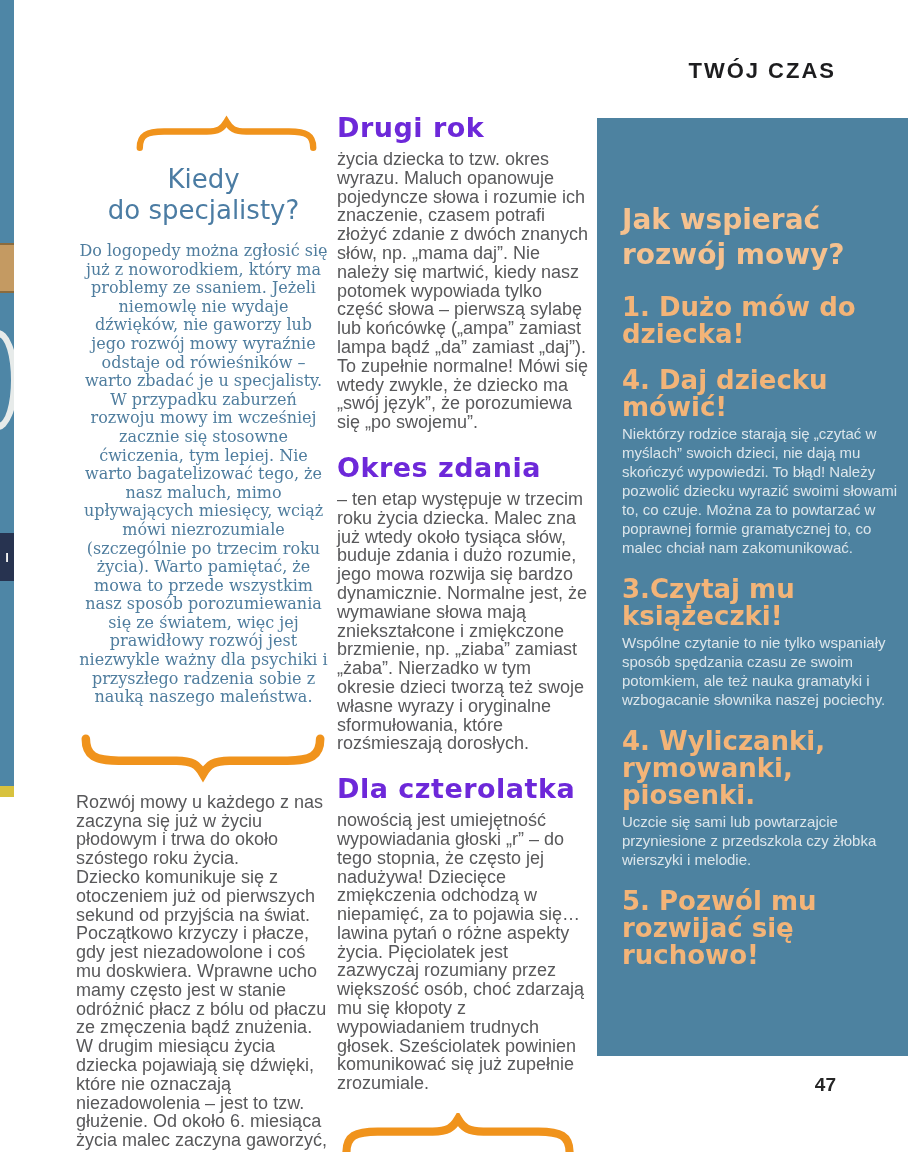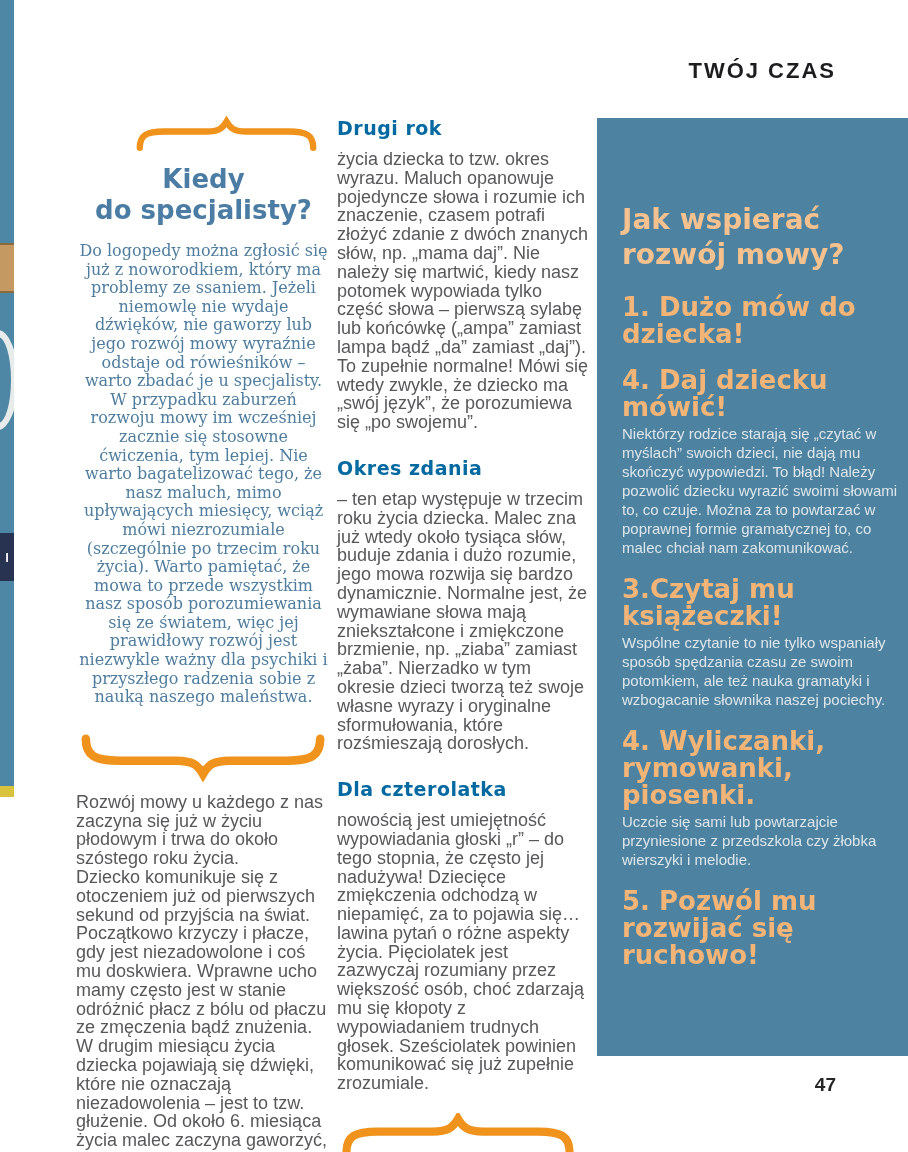--- a/index.html
+++ b/index.html
@@ -49,21 +49,21 @@
   .brace { display:block; }
   .brace.flip { transform:scaleY(-1); }
 
   
   .col-left { position:absolute; left:76px; top:112px; width:255px; }
   .col-left .brace-top { width:185px; height:46px; margin:0 0 0 58px; }
   .col-left .brace-bottom { width:250px; height:62px; margin:18px 0 0 2px; }
   .callout-title {
     margin-top:6px;
     font-family:"DejaVu Sans", sans-serif;
-    font-size:26px; font-weight:bold; color:#4b7ca3;
+    font-size:26px; font-weight:normal; color:#4b7ca3;
     text-align:center; line-height:31px; white-space:pre-line;
   }
   .callout-lead {
     margin-top:16px;
     font-family:"DejaVu Serif", serif;
     font-size:16px; font-weight:normal; color:#4f7d9e;
     text-align:center; line-height:18.6px;
   }
   .sub-heading {
     margin-top:14px;
@@ -74,21 +74,21 @@
     margin-top:6px;
     font-size:18px; line-height:18.8px; color:#58585a;
     white-space:pre-line;
   }
 
   
   .col-mid { position:absolute; left:337px; top:112px; width:253px; }
   .mid-section { margin-bottom:20px; }
   .mid-heading {
     font-family:"DejaVu Sans", sans-serif;
-    font-size:19px; font-weight:bold; color:#0369a1;
+    font-size:27px; font-weight:bold; color:#6d28d9;
     letter-spacing:0.5px; line-height:32px; margin-bottom:4px;
   }
   .mid-callout { margin-top:6px; }
   .mid-callout .brace-top, .mid-callout .brace-bottom { width:238px; height:46px; margin-left:2px; }
   .mid-callout-text {
     margin:14px 6px 12px 6px;
     font-family:"DejaVu Serif", serif;
     font-size:16.5px; font-weight:bold; color:#4b7ca3;
     text-align:center; line-height:24.5px; white-space:pre-line;
   }

